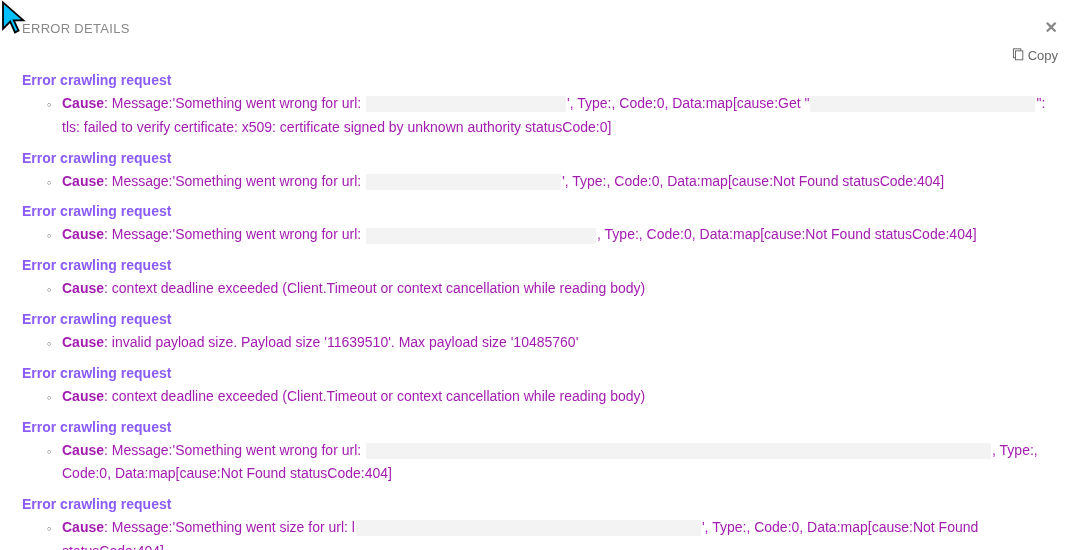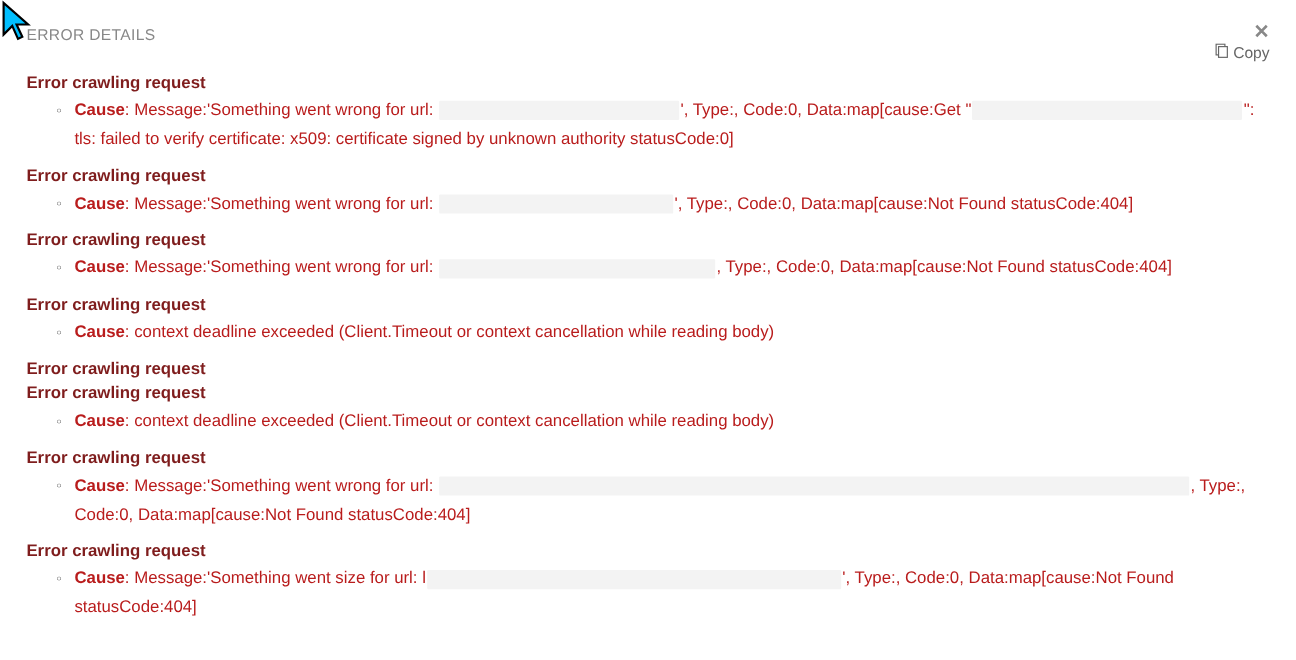--- a/index.html
+++ b/index.html
@@ -18,21 +18,21 @@
       left: 0;
       z-index: 100;
     }
     .container {
       padding: 20px 22px 0 22px;
     }
     .header {
       display: flex;
       justify-content: space-between;
       align-items: center;
-      margin-bottom: 0;
+      margin-bottom: 12px;
     }
     .header-title {
       font-size: 13px;
       color: #888;
       font-weight: 400;
       letter-spacing: 0.3px;
     }
     .close-icon {
       color: #888;
       font-size: 16px;
@@ -54,33 +54,33 @@
     .copy-icon-svg {
       width: 13px;
       height: 13px;
       display: inline-block;
     }
     .error-item {
       margin-bottom: 2px;
     }
     .error-title {
       font-weight: 600;
-      color: #7f1d1d;
+      color: #8b5cf6;
       margin-bottom: 4px;
       font-size: 14px;
     }
     .cause-list {
       list-style: none;
       padding-left: 40px;
       margin-bottom: 10px;
     }
     .cause-item {
       position: relative;
       line-height: 1.7;
-      color: #b91c1c;
+      color: #a21caf;
     }
     .cause-item::before {
       content: "○";
       position: absolute;
       left: -15px;
       font-size: 7px;
       top: 7px;
       color: #333;
     }
     .cause-label {
@@ -137,20 +137,23 @@
         </ul>
       </div>
       <div class="error-item">
         <div class="error-title">Error crawling request</div>
         <ul class="cause-list">
           <li class="cause-item"><span class="cause-label">Cause</span><span>: context deadline exceeded (Client.Timeout or context cancellation while reading body)</span></li>
         </ul>
       </div>
       <div class="error-item">
         <div class="error-title">Error crawling request</div>
+        <ul class="cause-list">
+          <li class="cause-item"><span class="cause-label">Cause</span><span>: invalid payload size. Payload size '11639510'. Max payload size '10485760'</span></li>
+        </ul>
       </div>
       <div class="error-item">
         <div class="error-title">Error crawling request</div>
         <ul class="cause-list">
           <li class="cause-item"><span class="cause-label">Cause</span><span>: context deadline exceeded (Client.Timeout or context cancellation while reading body)</span></li>
         </ul>
       </div>
       <div class="error-item">
         <div class="error-title">Error crawling request</div>
         <ul class="cause-list">

